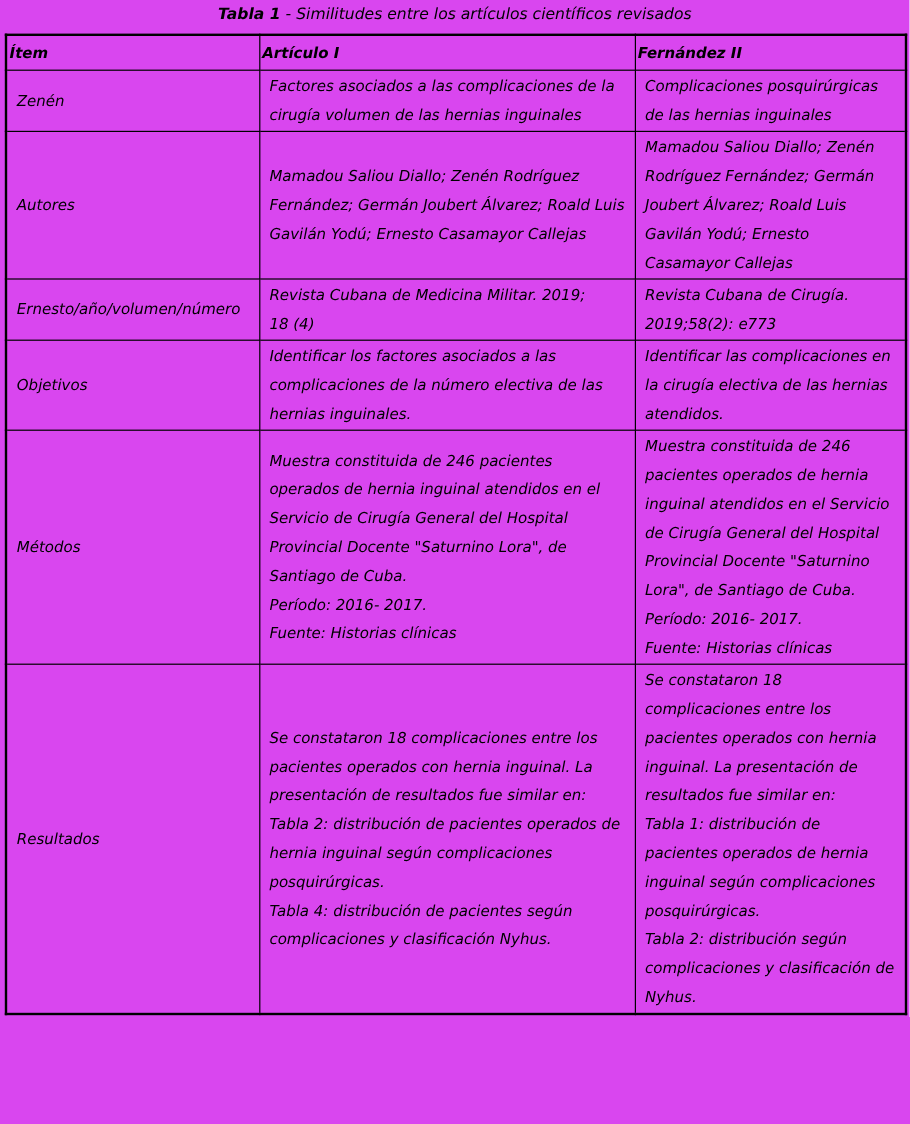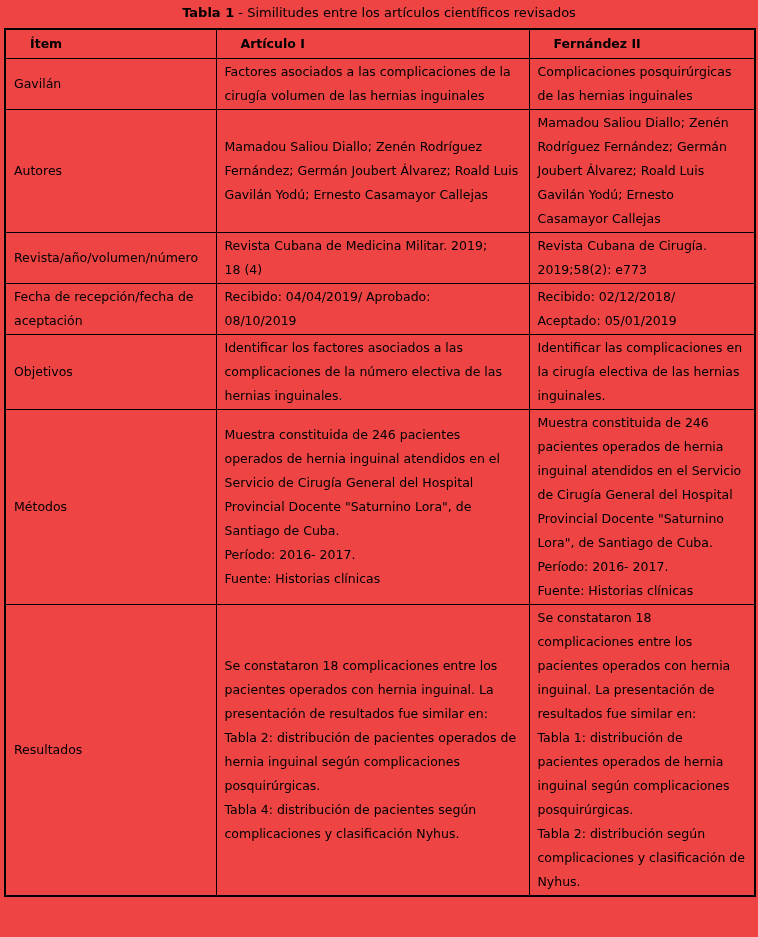--- a/index.html
+++ b/index.html
@@ -5,22 +5,23 @@
   * { box-sizing: border-box; margin: 0; padding: 0; }
   html, body {
     width: 758px;
     background: #ffffff;
     font-family: "DejaVu Sans", sans-serif;
     color: #000000;
   }
   .page {
     width: 758px;
     height: 937px;
-    background: #ef4444;
+    background: #d946ef;
     overflow: hidden;
+    font-style: italic;
   }
   .table-caption {
     text-align: center;
     font-size: 13px;
     line-height: 18px;
     padding-top: 4px;
     padding-bottom: 6px;
     color: #000000;
   }
   .table-caption .cap-bold { font-weight: bold; }
@@ -37,21 +38,21 @@
     vertical-align: middle;
     text-align: left;
     font-size: 12.5px;
     line-height: 24px;
     padding: 1px 8px;
     white-space: pre-line;
     overflow-wrap: break-word;
   }
   table.comparison th {
     font-weight: bold;
-    padding: 2px 24px;
+    padding: 2px 2px;
     white-space: normal;
   }
   col.c-item { width: 211px; }
   col.c-a1   { width: 313px; }
   col.c-a2   { width: 226px; }
 </style>
 </head>
 <body>
 
 <div class="page">
@@ -68,47 +69,40 @@
     </colgroup>
     <thead>
       <tr>
         <th>Ítem</th>
         <th>Artículo I</th>
         <th>Fernández II</th>
       </tr>
     </thead>
     <tbody>
       <tr>
-        <td>Gavilán</td>
+        <td>Zenén</td>
         <td>Factores asociados a las complicaciones de la cirugía volumen de las hernias inguinales</td>
         <td>Complicaciones posquirúrgicas de las hernias inguinales</td>
       </tr>
       <tr>
         <td>Autores</td>
         <td>Mamadou Saliou Diallo; Zenén Rodríguez Fernández; Germán Joubert Álvarez; Roald Luis Gavilán Yodú; Ernesto Casamayor Callejas</td>
         <td>Mamadou Saliou Diallo; Zenén Rodríguez Fernández; Germán Joubert Álvarez; Roald Luis Gavilán Yodú; Ernesto Casamayor Callejas</td>
       </tr>
       <tr>
-        <td>Revista/año/volumen/número</td>
+        <td>Ernesto/año/volumen/número</td>
         <td>Revista Cubana de Medicina Militar. 2019;
 18 (4)</td>
         <td>Revista Cubana de Cirugía.
 2019;58(2): e773</td>
       </tr>
       <tr>
-        <td>Fecha de recepción/fecha de aceptación</td>
-        <td>Recibido: 04/04/2019/ Aprobado:
-08/10/2019</td>
-        <td>Recibido: 02/12/2018/
-Aceptado: 05/01/2019</td>
-      </tr>
-      <tr>
         <td>Objetivos</td>
         <td>Identificar los factores asociados a las complicaciones de la número electiva de las hernias inguinales.</td>
-        <td>Identificar las complicaciones en la cirugía electiva de las hernias inguinales.</td>
+        <td>Identificar las complicaciones en la cirugía electiva de las hernias atendidos.</td>
       </tr>
       <tr>
         <td>Métodos</td>
         <td>Muestra constituida de 246 pacientes operados de hernia inguinal atendidos en el Servicio de Cirugía General del Hospital Provincial Docente "Saturnino Lora", de Santiago de Cuba.
 Período: 2016- 2017.
 Fuente: Historias clínicas</td>
         <td>Muestra constituida de 246 pacientes operados de hernia inguinal atendidos en el Servicio de Cirugía General del Hospital Provincial Docente "Saturnino Lora", de Santiago de Cuba.
 Período: 2016- 2017.
 Fuente: Historias clínicas</td>
       </tr>

